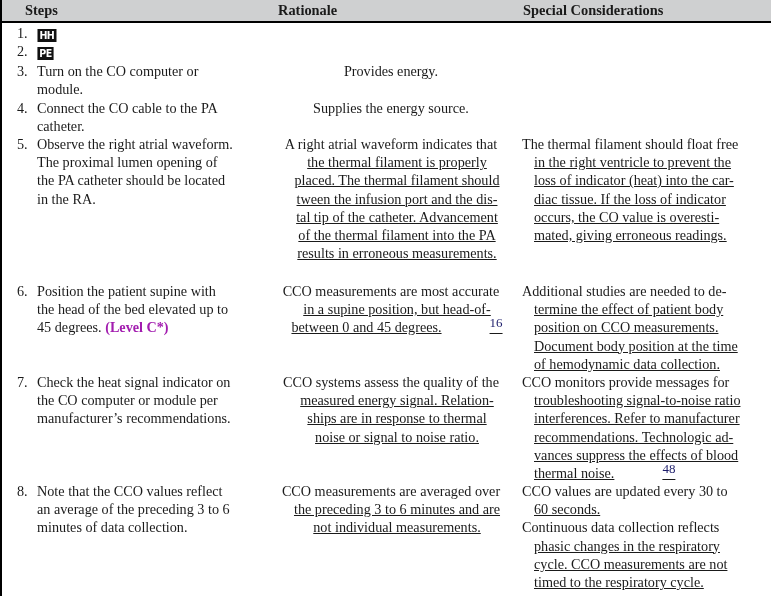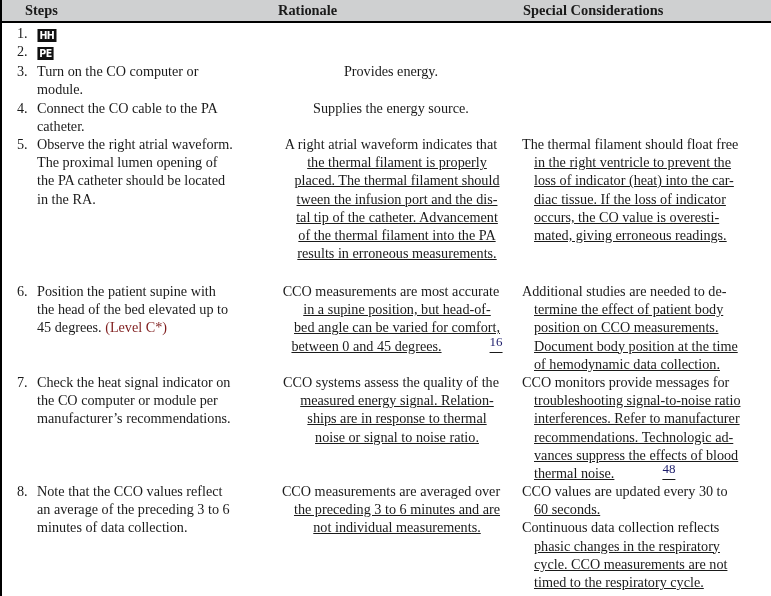--- a/index.html
+++ b/index.html
@@ -75,22 +75,22 @@
     font-family: "DejaVu Sans", sans-serif;
     font-weight: bold;
     font-size: 10px;
     line-height: 13px;
     padding: 0 2px;
     vertical-align: -1px;
     letter-spacing: -0.5px;
     transform: scaleX(0.95);
   }
   .level {
-    color: #7f1d1d;
-    font-weight: normal;
+    color: #a21caf;
+    font-weight: bold;
   }
   sup {
     color: #1d1d6b;
     font-size: 13px;
     line-height: 0;
     vertical-align: 5px;
     margin-left: 48px;
   }
 </style>
 </head>
@@ -180,21 +180,20 @@
           <div>
             <span class="line">Position the patient supine with</span>
             <span class="line">the head of the bed elevated up to</span>
             <span class="line">45 degrees.<span class="level"> (Level C*)</span></span>
           </div>
         </div>
       </div>
       <div class="cell rat">
         <span class="line">CCO measurements are most accurate</span>
         <span class="line ind">in a supine position, but head-of-</span>
-        <span class="line ind">bed angle can be varied for comfort,</span>
         <span class="line ind">between 0 and 45 degrees.<sup>16</sup></span>
       </div>
       <div class="cell spec">
         <span class="line">Additional studies are needed to de-</span>
         <span class="line ind">termine the effect of patient body</span>
         <span class="line ind">position on CCO measurements.</span>
         <span class="line ind">Document body position at the time</span>
         <span class="line ind">of hemodynamic data collection.</span>
       </div>
     </div>

